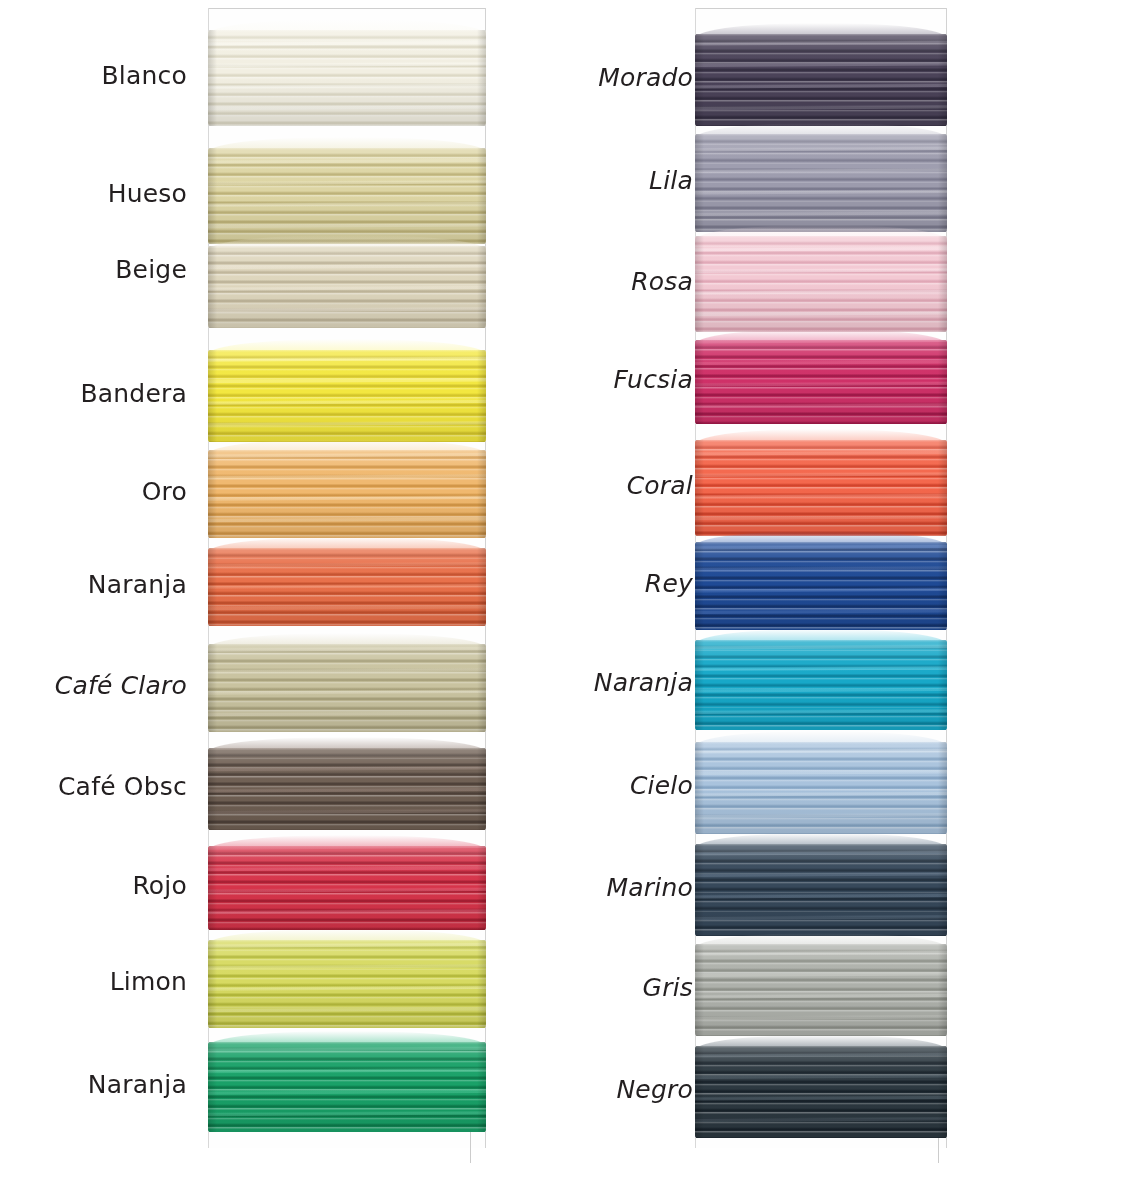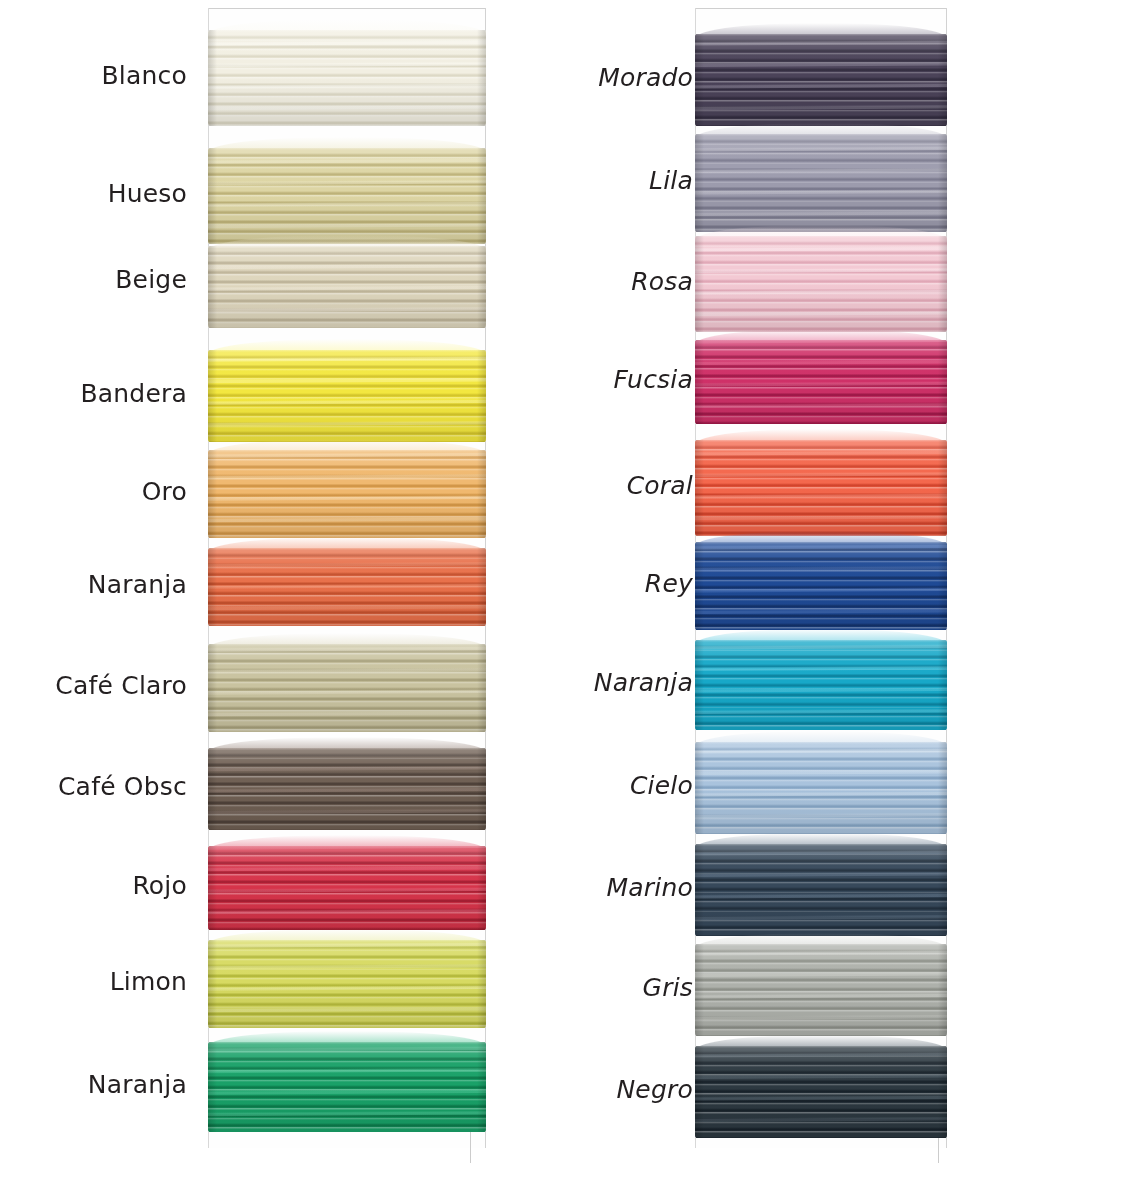--- a/index.html
+++ b/index.html
@@ -150,21 +150,21 @@
         <div class="label" style="top: 180px;">Hueso</div>
         <div class="bundle" style="top: 148px; height: 96px;">
           <div class="fill" style="background: rgb(221, 213, 164);"></div>
           <div class="strands" style="background: repeating-linear-gradient(rgba(255, 255, 255, 0.3) 0px, rgb(221, 213, 164) 2px, rgb(221, 213, 164) 5px, rgb(189, 178, 121) 7px, rgb(189, 178, 121) 8px, rgb(221, 213, 164) 9.5px);"></div>
           <div class="strands" style="background: repeating-linear-gradient(-0.35deg, rgba(255, 255, 255, 0) 0px, rgba(255, 255, 255, 0) 17px, rgb(236, 231, 197) 18px, rgb(236, 231, 197) 20px, rgba(255, 255, 255, 0) 21.5px); opacity: 0.55;"></div>
           <div class="sheen"></div>
           <div class="cap-l"></div>
           <div class="cap-r"></div>
         </div>
         <div class="haze" style="top: 235px; background: linear-gradient(rgba(255, 255, 255, 0), rgb(239, 233, 217));"></div>
-        <div class="label" style="top: 266px;">Beige</div>
+        <div class="label" style="top: 256px;">Beige</div>
         <div class="bundle" style="top: 246px; height: 82px;">
           <div class="fill" style="background: rgb(222, 214, 189);"></div>
           <div class="strands" style="background: repeating-linear-gradient(rgba(255, 255, 255, 0.3) 0px, rgb(222, 214, 189) 2px, rgb(222, 214, 189) 5px, rgb(191, 181, 154) 7px, rgb(191, 181, 154) 8px, rgb(222, 214, 189) 9.5px);"></div>
           <div class="strands" style="background: repeating-linear-gradient(-0.35deg, rgba(255, 255, 255, 0) 0px, rgba(255, 255, 255, 0) 17px, rgb(239, 233, 217) 18px, rgb(239, 233, 217) 20px, rgba(255, 255, 255, 0) 21.5px); opacity: 0.55;"></div>
           <div class="sheen"></div>
           <div class="cap-l"></div>
           <div class="cap-r"></div>
         </div>
         <div class="haze" style="top: 339px; background: linear-gradient(rgba(255, 255, 255, 0), rgb(251, 246, 154));"></div>
         <div class="label" style="top: 380px;">Bandera</div>
@@ -190,21 +190,21 @@
         <div class="label" style="top: 571px;">Naranja</div>
         <div class="bundle" style="top: 548px; height: 78px;">
           <div class="fill" style="background: rgb(232, 112, 74);"></div>
           <div class="strands" style="background: repeating-linear-gradient(rgba(255, 255, 255, 0.3) 0px, rgb(232, 112, 74) 2px, rgb(232, 112, 74) 5px, rgb(197, 81, 46) 7px, rgb(197, 81, 46) 8px, rgb(232, 112, 74) 9.5px);"></div>
           <div class="strands" style="background: repeating-linear-gradient(-0.35deg, rgba(255, 255, 255, 0) 0px, rgba(255, 255, 255, 0) 17px, rgb(241, 146, 114) 18px, rgb(241, 146, 114) 20px, rgba(255, 255, 255, 0) 21.5px); opacity: 0.55;"></div>
           <div class="sheen"></div>
           <div class="cap-l"></div>
           <div class="cap-r"></div>
         </div>
         <div class="haze" style="top: 633px; background: linear-gradient(rgba(255, 255, 255, 0), rgb(221, 216, 189));"></div>
-        <div class="label" style="top: 672px;">Café Claro</div>
+        <div class="label" style="top: 672px; font-style: italic;">Café Claro</div>
         <div class="bundle" style="top: 644px; height: 88px;">
           <div class="fill" style="background: rgb(201, 195, 160);"></div>
           <div class="strands" style="background: repeating-linear-gradient(rgba(255, 255, 255, 0.3) 0px, rgb(201, 195, 160) 2px, rgb(201, 195, 160) 5px, rgb(168, 161, 124) 7px, rgb(168, 161, 124) 8px, rgb(201, 195, 160) 9.5px);"></div>
           <div class="strands" style="background: repeating-linear-gradient(-0.35deg, rgba(255, 255, 255, 0) 0px, rgba(255, 255, 255, 0) 17px, rgb(221, 216, 189) 18px, rgb(221, 216, 189) 20px, rgba(255, 255, 255, 0) 21.5px); opacity: 0.55;"></div>
           <div class="sheen"></div>
           <div class="cap-l"></div>
           <div class="cap-r"></div>
         </div>
         <div class="haze" style="top: 737px; background: linear-gradient(rgba(255, 255, 255, 0), rgb(148, 129, 119));"></div>
         <div class="label" style="top: 773px;">Café Obsc</div>

